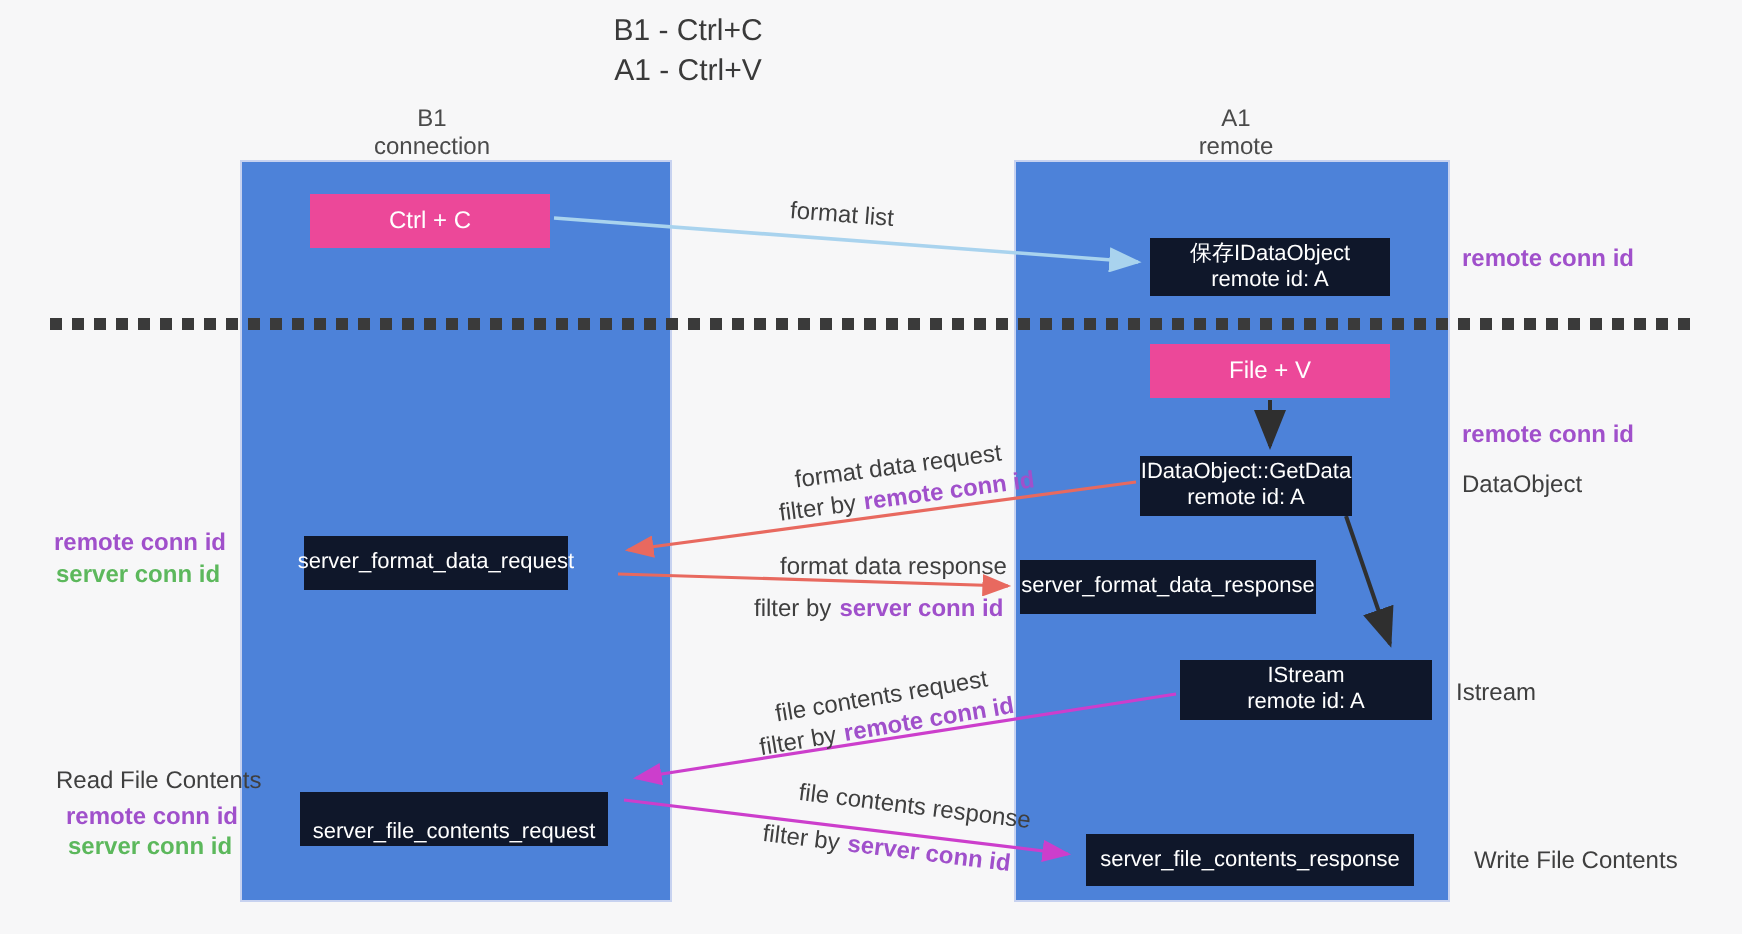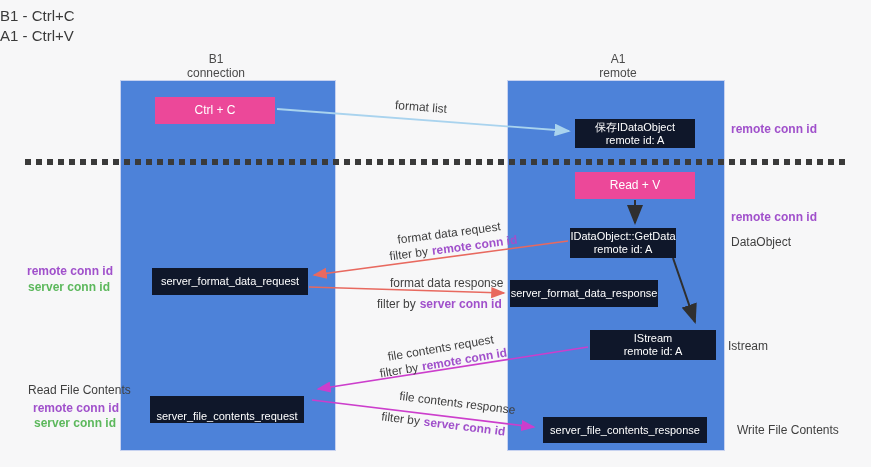--- a/index.html
+++ b/index.html
@@ -1,19 +1,19 @@
 <!DOCTYPE html>
 <html><head>
 <meta charset="utf-8">
 <style>
   html,body{margin:0;padding:0;}
   body{font-family:"Liberation Sans","DejaVu Sans",sans-serif;background:#ffffff;}
   .stage{position:relative;width:871px;height:467px;background:#f7f7f8;overflow:hidden;}
 
-  .title{position:absolute;left:0;top:6px;width:688px;
+  .title{position:absolute;left:0;top:6px;width:688px;text-align:center;
          font-size:15px;line-height:20px;color:#3a3a3a;}
 
   .col-header{position:absolute;text-align:center;font-size:12px;line-height:14px;color:#4a4a4a;}
   .lifeline{position:absolute;background:#4d82d9;border:1px solid #c7d2f0;box-sizing:border-box;}
 
   .node{position:absolute;display:flex;flex-direction:column;align-items:center;justify-content:center;
         color:#ffffff;text-align:center;font-size:11px;line-height:13px;box-sizing:border-box;}
   .node.orange{background:#0f172a;}
   .node.green{background:#ec4899;font-size:12px;}
 
@@ -83,29 +83,29 @@
   <div class="node green" style="left:155px;top:97px;width:120px;height:27px;">
     <div>Ctrl + C</div>
   </div>
 
   <div class="node orange" style="left:575px;top:119px;width:120px;height:29px;">
     <div>保存IDataObject</div>
     <div>remote id: A</div>
   </div>
 
   <div class="node green" style="left:575px;top:172px;width:120px;height:27px;">
-    <div>Read + V</div>
+    <div>File + V</div>
   </div>
 
   <div class="node orange" style="left:570px;top:228px;width:106px;height:30px;">
     <div>IDataObject::GetData</div>
     <div>remote id: A</div>
   </div>
 
-  <div class="node orange" style="left:152px;top:268px;width:156px;height:27px;">
+  <div class="node orange" style="left:152px;top:268px;width:132px;height:27px;">
     <div>server_format_data_request</div>
   </div>
 
   <div class="node orange" style="left:510px;top:280px;width:148px;height:27px;">
     <div>server_format_data_response</div>
   </div>
 
   <div class="node orange" style="left:590px;top:330px;width:126px;height:30px;">
     <div>IStream</div>
     <div>remote id: A</div>

